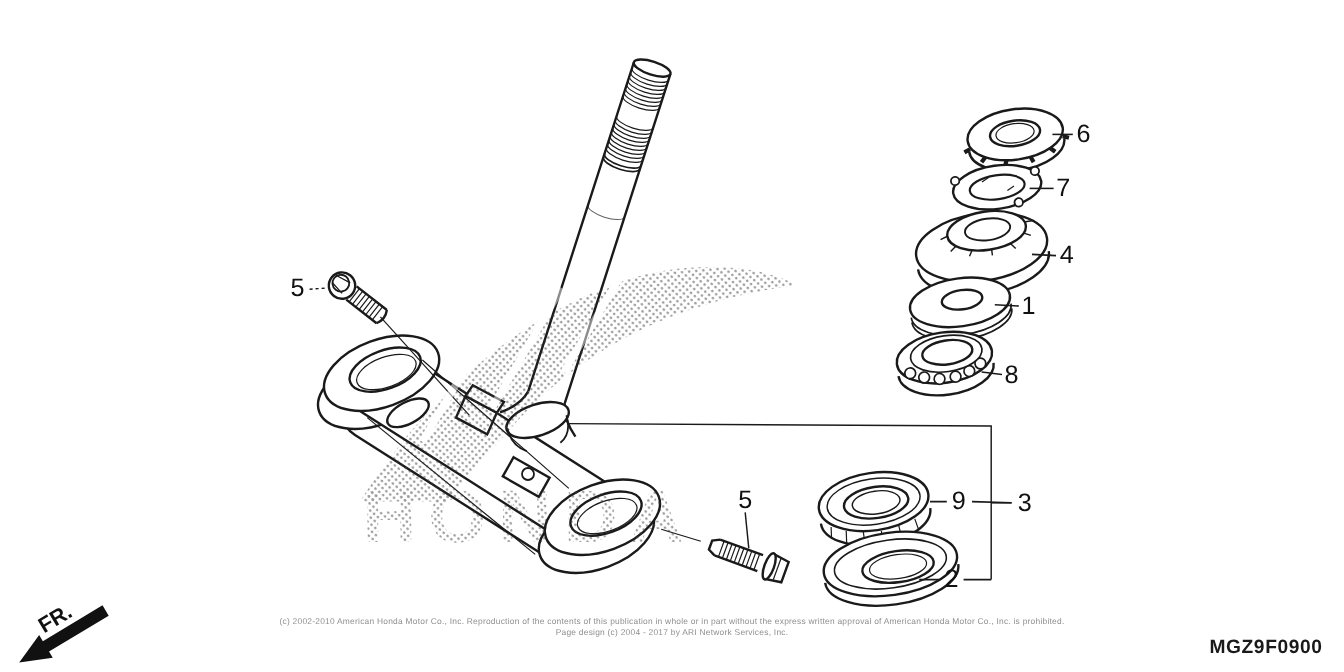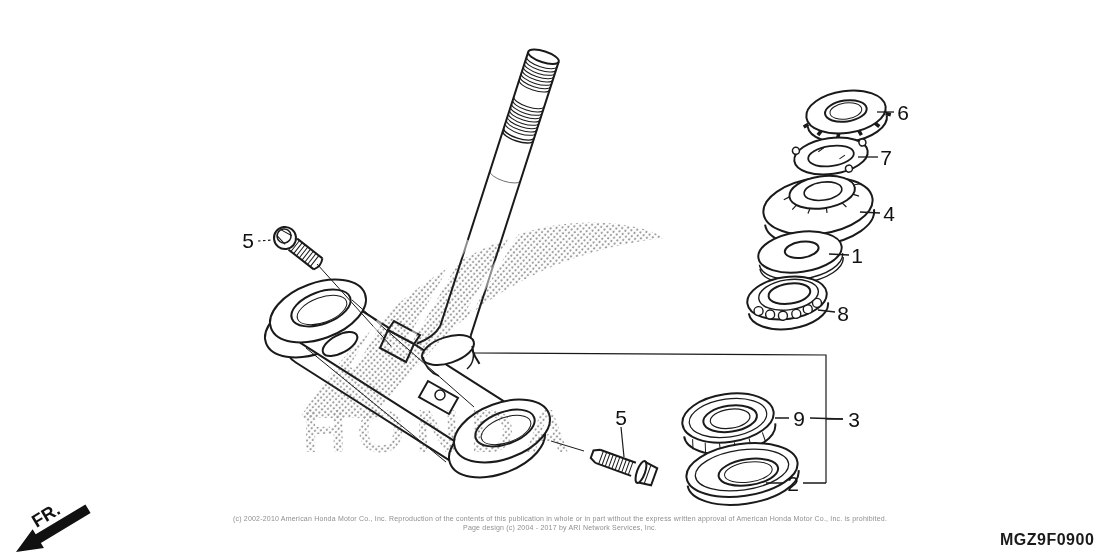--- a/index.html
+++ b/index.html
@@ -17,20 +17,21 @@
     position:absolute;left:0;width:1120px;text-align:center;
     font-size:7px;color:#8f8f8f;letter-spacing:.2px;
     font-family:"Liberation Sans",sans-serif;
   }
   .footer-line.l1{top:515px;}
   .footer-line.l2{top:524px;}
   .diagram-code{
     position:absolute;left:1000px;top:531px;width:110px;
     font-size:16px;font-weight:600;color:#1a1a1a;letter-spacing:.5px;
     font-family:"Liberation Sans",sans-serif;
+    text-align:center;
   }
 </style>
 </head>
 <body>
 
 <div class="stage">
 
   <svg width="1120" height="560" viewBox="0 0 1120 560">
     <defs>
       <pattern id="hd" width="4.2" height="4.2" patternUnits="userSpaceOnUse" patternTransform="rotate(40)">

